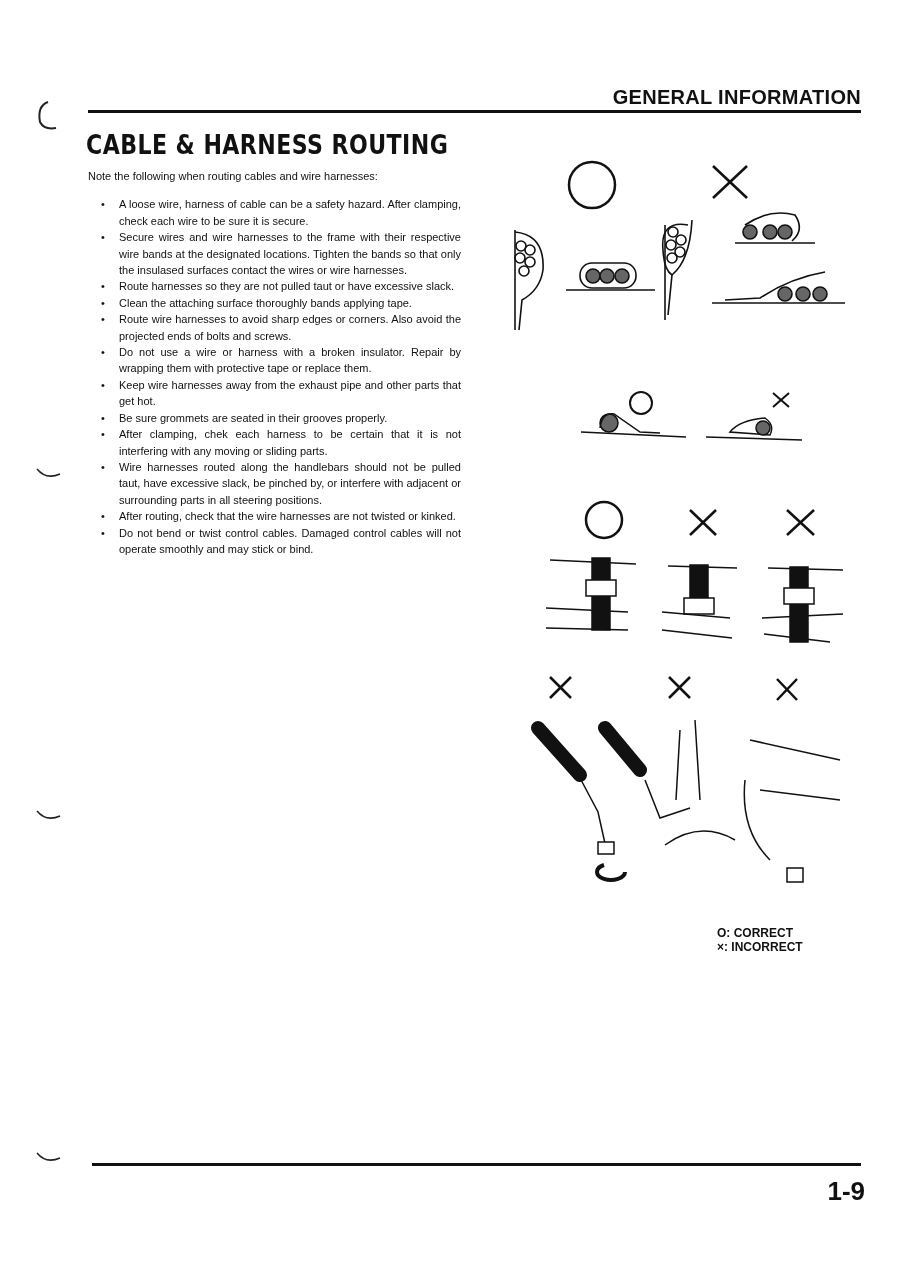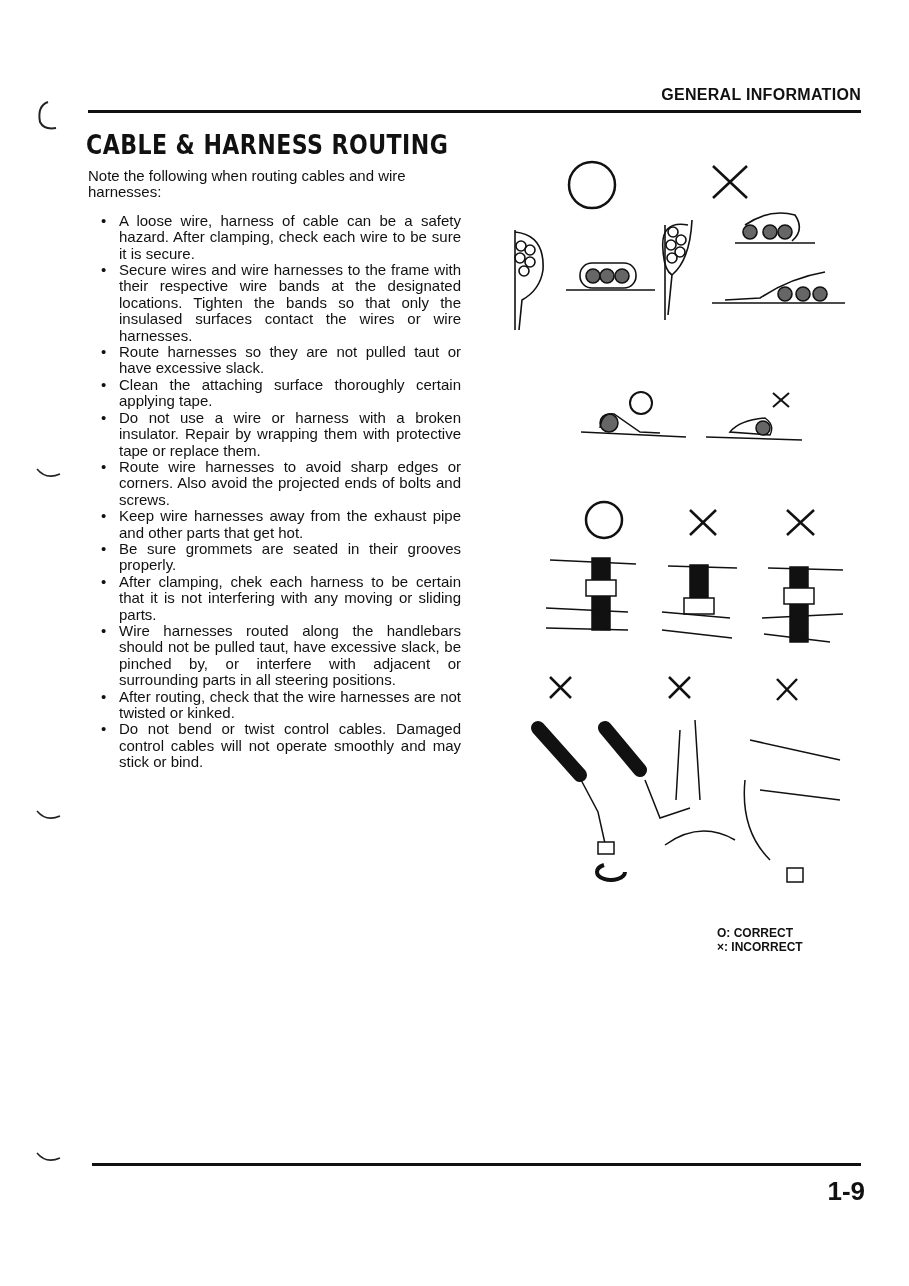--- a/index.html
+++ b/index.html
@@ -2,32 +2,32 @@
 <html><head>
 <meta charset="utf-8">
 <style>
   html, body { margin: 0; padding: 0; }
   body {
     width: 909px; height: 1286px; background: #ffffff; position: relative;
     font-family: "Liberation Sans", sans-serif; color: #111; overflow: hidden;
   }
   .header-title {
     position: absolute; right: 48px; top: 86px;
-    font-weight: bold; font-size: 16px; letter-spacing: 0.3px; margin-left: 8px;
+    font-weight: bold; font-size: 20px; letter-spacing: 0.3px; margin-left: 8px;
   }
   .rule-top { position: absolute; left: 88px; top: 110px; width: 773px; height: 3px; background: #111; }
   .rule-bottom { position: absolute; left: 92px; top: 1163px; width: 769px; height: 3px; background: #111; }
   .page-num { position: absolute; right: 44px; top: 1176px; font-weight: bold; font-size: 26px; }
   .margin-mark { position: absolute; left: 34px; width: 30px; height: 16px; }
   .section-title {
     position: absolute; left: 86px; top: 130px; font-size: 26px; font-weight: bold;
     font-family: "DejaVu Sans", sans-serif; transform: scaleX(0.85); transform-origin: left top;
     letter-spacing: 0.5px;
   }
-  .content { position: absolute; left: 88px; top: 168px; width: 385px; font-size: 15px; line-height: 16.4px; }
+  .content { position: absolute; left: 88px; top: 168px; width: 385px; font-size: 11px; line-height: 16.4px; }
   .content p { margin: 0; }
   .content ul { margin: 12px; padding: 0; list-style: none; }
   .content li { position: relative; padding-left: 19px; text-align: justify; }
   .content li::before { content: "•"; position: absolute; left: 1px; top: 0; }
   .content .sub { display: block; }
   .figures { position: absolute; left: 500px; top: 150px; width: 370px; height: 820px; }
   .legend { position: absolute; left: 717px; top: 926px; font-size: 12px; line-height: 14px; font-weight: bold; }
 </style>
 </head>
 <body>
@@ -49,23 +49,23 @@
   </svg>
 
 <div class="section-title">CABLE &amp; HARNESS ROUTING</div>
 
 <div class="content">
   <p>Note the following when routing cables and wire harnesses:</p>
   <ul>
     <li><span>A loose wire, harness of cable can be a safety hazard. After clamping, check each wire to be sure it is secure.</span></li>
     <li><span>Secure wires and wire harnesses to the frame with their respective wire bands at the designated locations. Tighten the bands so that only the insulased surfaces contact the wires or wire harnesses.</span></li>
     <li><span>Route harnesses so they are not pulled taut or have excessive slack.</span></li>
-    <li><span class="sub">Clean the attaching surface thoroughly certain applying tape.</span></li>
+    <li><span class="sub">Clean the attaching surface thoroughly bands applying tape.</span></li>
+    <li><span>Route wire harnesses to avoid sharp edges or corners. Also avoid the projected ends of bolts and screws.</span></li>
     <li><span>Do not use a wire or harness with a broken insulator. Repair by wrapping them with protective tape or replace them.</span></li>
-    <li><span>Route wire harnesses to avoid sharp edges or corners. Also avoid the projected ends of bolts and screws.</span></li>
     <li><span>Keep wire harnesses away from the exhaust pipe and other parts that get hot.</span></li>
     <li><span>Be sure grommets are seated in their grooves properly.</span></li>
     <li><span>After clamping, chek each harness to be certain that it is not interfering with any moving or sliding parts.</span></li>
     <li><span>Wire harnesses routed along the handlebars should not be pulled taut, have excessive slack, be pinched by, or interfere with adjacent or surrounding parts in all steering positions.</span></li>
     <li><span>After routing, check that the wire harnesses are not twisted or kinked.</span></li>
     <li><span>Do not bend or twist control cables. Damaged control cables will not operate smoothly and may stick or bind.</span></li>
   </ul>
 </div>
 
 <svg class="figures" viewBox="500 150 370 820" width="370" height="820">

